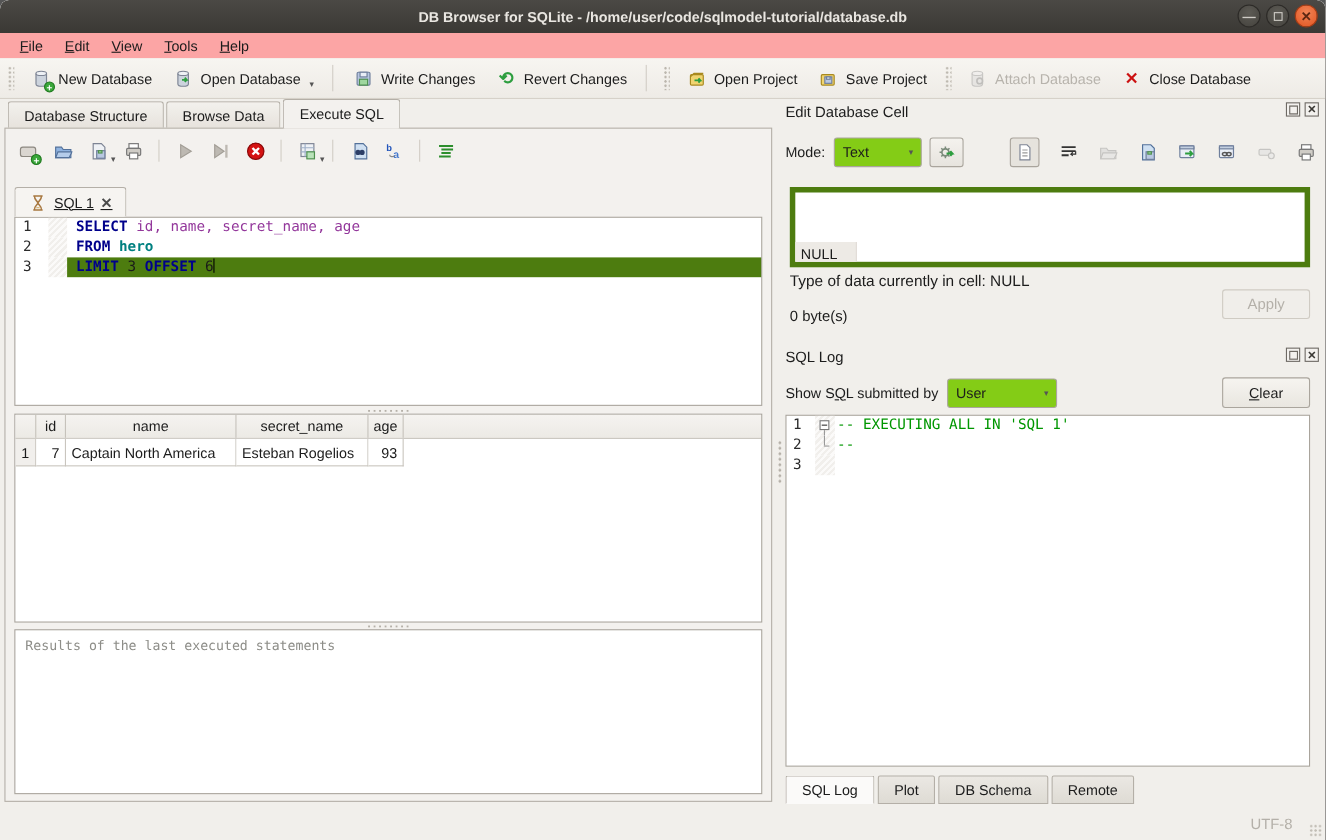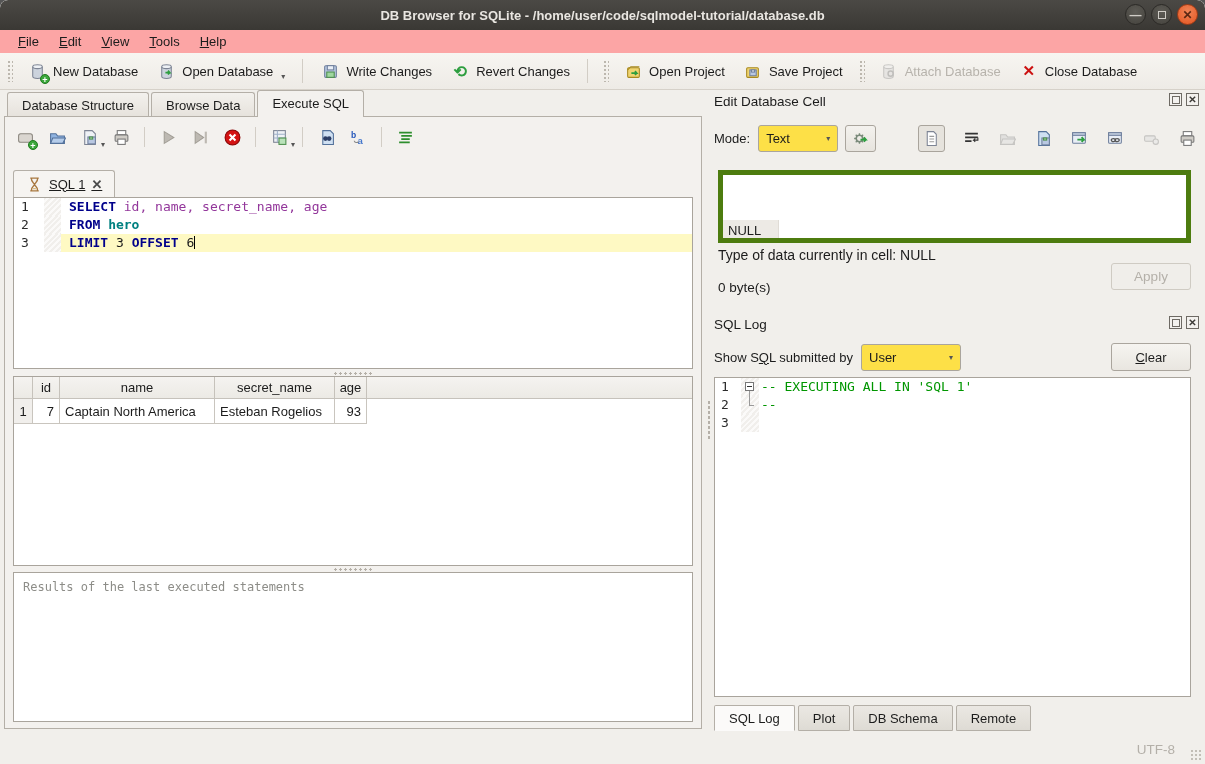--- a/index.html
+++ b/index.html
@@ -75,21 +75,21 @@
   
   .editor {
     position:absolute; top:80px; left:8px; right:8px; height:172px;
     border:1px solid #a9a49c; background:#fff;
     font-family:"DejaVu Sans Mono",monospace; font-size:13px; z-index:1;
   }
   .ed-line { display:flex; height:18px; line-height:18px; }
   .ed-num { width:30px; padding-left:7px; color:#2b2b2b; }
   .ed-fold { width:17px; background:repeating-linear-gradient(135deg,#f1efec 0 2px,#fbfaf9 2px 4px); }
   .ed-code { flex:1; padding-left:8px; white-space:pre; }
-  .ed-line.current .ed-code { background:#fef9c3; }
+  .ed-line.current .ed-code { background:#4d7c0f; }
   .kw { color:#00008b; font-weight:bold; }
   .ident { color:#93379b; }
   .tbl { color:#008080; font-weight:bold; }
   .num { color:#1a1a1a; }
   .cursor { display:inline-block; width:1px; height:13px; background:#000; vertical-align:-2px; }
   
   .hdots { position:absolute; left:50%; width:40px; height:5px; transform:translateX(-50%);
     background-image:radial-gradient(#b5b0a8 1px, transparent 1.2px); background-size:5px 5px; }
   
   .grid-box { position:absolute; top:259px; left:8px; right:8px; height:190px; border:1px solid #a9a49c; background:#fff; overflow:hidden;}
@@ -111,21 +111,21 @@
   .right-panel { position:absolute; left:712px; top:90px; width:489px; height:645px; }
   .dock-header { position:relative; height:22px; display:flex; align-items:center; padding-left:2px; font-size:13.5px; }
   .dock-icons { position:absolute; right:2px; top:3px; display:flex; gap:4px; }
   .dk { width:13px; height:13px; border:1px solid #6e6a64; position:relative; background:#f3f1ee;}
   .dk-float::before { content:""; position:absolute; left:2px; top:2px; width:6px; height:6px; border:1px solid #6e6a64; background:#f3f1ee;}
   .dk-float::after { content:""; position:absolute; right:1px; bottom:1px; width:6px; height:6px; border:1px solid #6e6a64; background:#f3f1ee;}
   .dk-close { display:flex; align-items:center; justify-content:center; font-size:10px; color:#3c3a36; font-weight:bold;}
   .mode-row { position:absolute; top:33px; left:2px; right:0; height:30px; display:flex; align-items:center; }
   .combo {
     display:flex; align-items:center; justify-content:space-between;
-    background:#fde047; border:1px solid #aaa59d; border-radius:3px;
+    background:#84cc16; border:1px solid #aaa59d; border-radius:3px;
     padding:4px 7px; min-width:80px; height:27px;
   }
   .combo .caret { font-size:8px; color:#555; margin-left:10px; }
   .gear-btn { width:31px; height:27px; border:1px solid #aaa59d; border-radius:3px;
     background:linear-gradient(#f4f2ee,#e7e4de); display:flex; align-items:center; justify-content:center; margin-left:7px;}
   .cell-icons { position:absolute; right:4px; top:0; height:30px; display:flex; align-items:center; gap:16px; }
   .cicon { position:relative; width:20px; height:20px; display:flex; align-items:center; justify-content:center; }
   .cicon.pressed { border:1px solid #a9a49c; background:#e6e3dd; border-radius:3px; width:27px; height:27px; }
   .cicon.disabled { opacity:.4; filter:grayscale(1); }
   .cell-box { position:absolute; top:80px; left:6px; right:10px; height:73px; border:5px solid #4d7c0f; background:#fff; display:flex;align-items:flex-end; }

